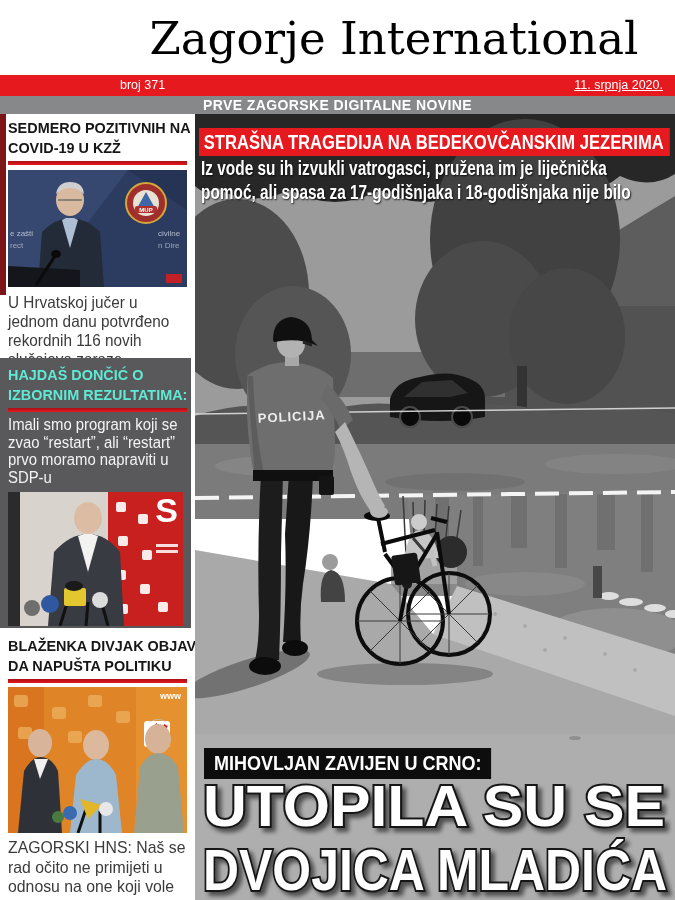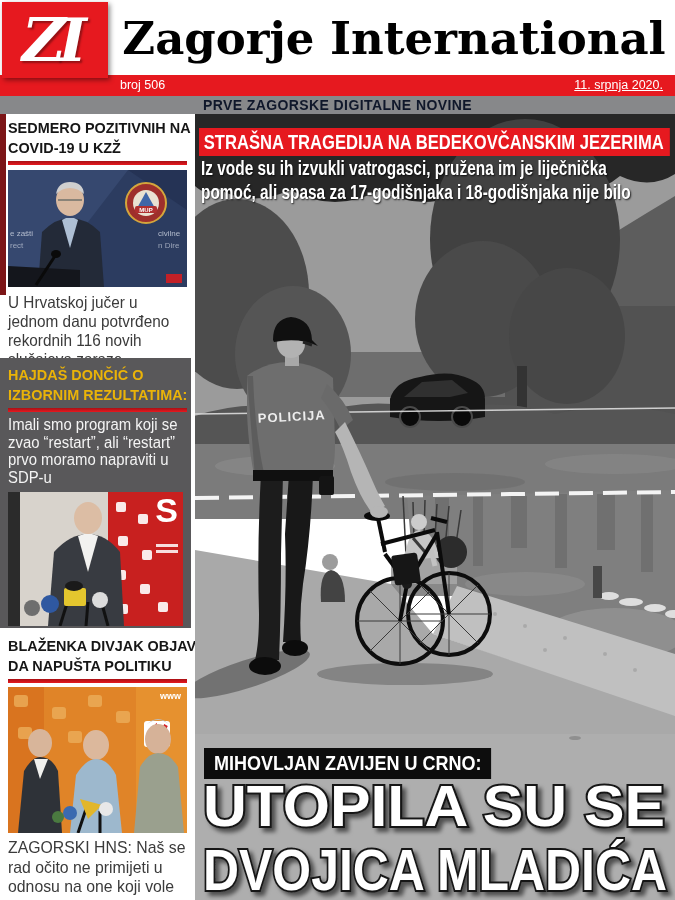--- a/index.html
+++ b/index.html
@@ -7,44 +7,44 @@
         font-family:"Liberation Sans",sans-serif;}
 
   
   .zi-box{position:absolute;left:2px;top:2px;width:106px;height:76px;background:#e6191f;
           color:#fff;display:flex;align-items:center;justify-content:center;
           font-family:"DejaVu Serif",serif;font-weight:bold;font-style:italic;
           font-size:60px;letter-spacing:-7px;box-shadow:2px 2px 5px rgba(0,0,0,.45);z-index:5;
           text-shadow:2px 2px 2px rgba(0,0,0,.35);padding-right:8px;box-sizing:border-box;}
   .masthead-title{position:absolute;left:118px;top:4px;width:552px;height:68px;
           display:flex;align-items:center;justify-content:center;color:#000;
-          font-family:"DejaVu Serif",serif;font-weight:bold;font-size:45px;letter-spacing:0px;}
+          font-family:"DejaVu Serif",serif;font-weight:normal;font-size:45px;letter-spacing:0px;}
   .red-bar{position:absolute;left:0;top:75px;width:675px;height:21px;background:#e6191f;
           color:#fff;font-size:12.5px;}
   .red-bar .issue{position:absolute;left:120px;top:3px;}
   .red-bar .site{position:absolute;left:0;width:675px;text-align:center;top:3px;}
   .red-bar .date{position:absolute;right:12px;top:3px;text-decoration:underline;}
   .gray-bar{position:absolute;left:0;top:96px;width:675px;height:18px;background:#87888a;
-          color:#0f172a;font-weight:bold;font-size:14px;line-height:18px;text-align:center;
+          color:#ffffff;font-weight:bold;font-size:14px;line-height:18px;text-align:center;
           letter-spacing:.4px;}
 
   
   .red-strip{position:absolute;left:0;top:114px;width:6px;height:181px;background:#7c1517;}
   .sb{position:absolute;}
   .sb-head{margin:0;font-weight:bold;color:#161616;font-size:15.5px;line-height:20px;}
   .sb-head .hl{display:block;white-space:nowrap;transform:scaleX(.93);transform-origin:left top;}
   .rule{height:4px;background:linear-gradient(#a81015,#e6191f);margin:3px 0 0 0;}
   .sb-body{margin:0;color:#3b3b3b;font-size:16.5px;line-height:19px;width:197px;
            transform:scaleX(.93);transform-origin:left top;}
   #s1{left:8px;top:118px;width:179px;}
   #s1 .sb-photo{margin-top:5px;}
   #s1 .sb-body{margin-top:6px;}
   #s2{left:0;top:358px;width:191px;height:270px;background:#59585a;box-sizing:border-box;
       padding:7px 4px 0 8px;}
-  #s2 .sb-head{color:#eab308;}
+  #s2 .sb-head{color:#5eead4;}
   #s2 .sb-body{color:#f4f4f4;font-size:16px;line-height:17.5px;margin:4px 0 0 0;width:199px;}
   #s2 .sb-photo{margin-top:6px;}
   #s3{left:8px;top:636px;width:179px;}
   #s3 .sb-photo{margin-top:4px;}
   #s3 .sb-body{margin-top:5px;font-size:17px;line-height:19.5px;}
   .sb-photo{display:block;}
 
   
   #main{position:absolute;left:195px;top:114px;width:480px;height:786px;overflow:hidden;}
   #main-photo{position:absolute;left:0;top:0;}
@@ -57,24 +57,23 @@
   .label-bar{position:absolute;left:9px;top:634px;background:#0d0d0d;color:#fff;
           font-weight:bold;font-size:20px;line-height:24px;padding:3px 11px 4px;
           white-space:nowrap;transform:scaleX(.9);transform-origin:left top;}
   #big-head{position:absolute;left:0;top:658px;}
 </style>
 </head>
 <body>
 
 <div id="page">
 
-  <div class="zi-box">ZI</div>
   <div class="masthead-title">Zagorje International</div>
   <div class="red-bar">
-    <span class="issue">broj 506</span>
+    <span class="issue">broj 371</span>
     <span class="date">11. srpnja 2020.</span>
   </div>
   <div class="gray-bar">PRVE ZAGORSKE DIGITALNE NOVINE</div>
 
   <div class="red-strip"></div>
 
   <div id="s1" class="sb">
     <h3 class="sb-head">
       <span class="hl">SEDMERO POZITIVNIH NA</span>
       <span class="hl">COVID-19 U KZŽ</span>

